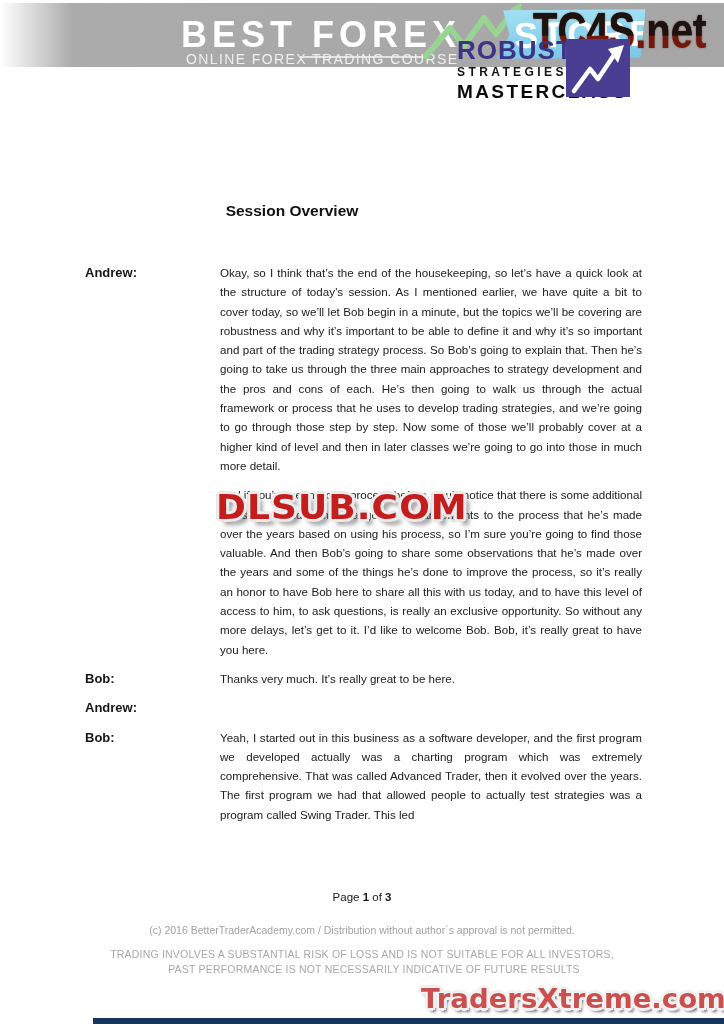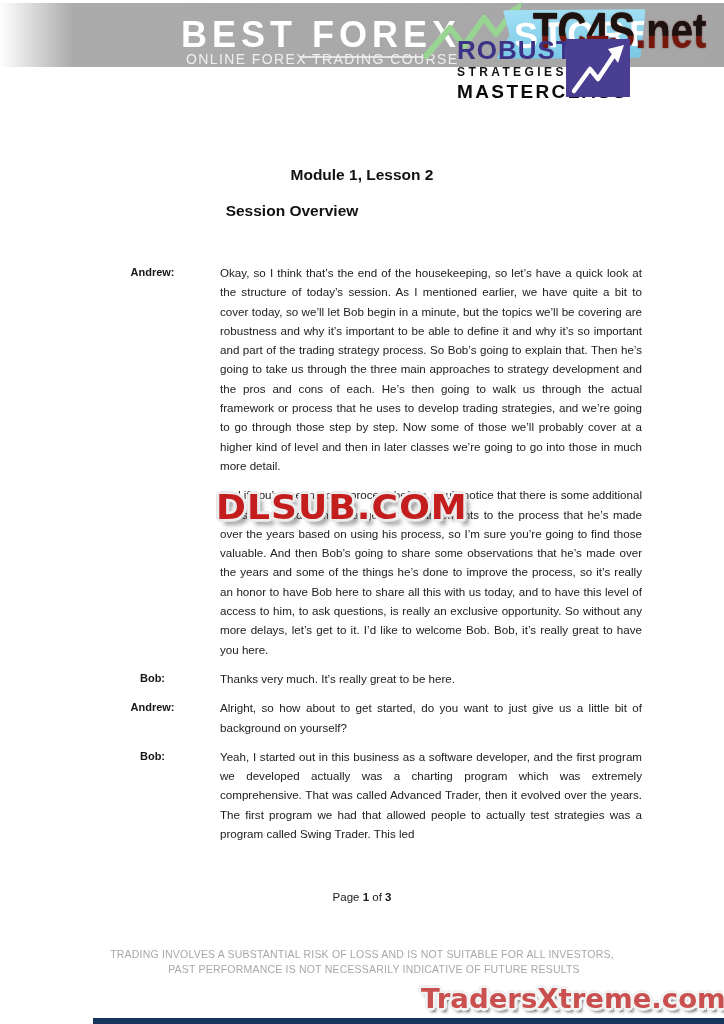--- a/index.html
+++ b/index.html
@@ -40,21 +40,21 @@
 
   
   .doc-title{position:absolute;left:0;top:166px;width:724px;text-align:center;
              font-size:15.5px;font-weight:bold;color:#111;}
   .doc-subtitle{position:absolute;left:0;top:202px;width:584px;text-align:center;
              font-size:15.5px;font-weight:bold;color:#111;}
 
   
   .transcript{position:absolute;left:85px;top:263px;width:557px;}
   .t-row{display:flex;margin-bottom:10px;}
-  .t-speaker{flex:0 0 135px;font-size:11px;font-weight:bold;line-height:19.3px;color:#161616;text-align:center;}
+  .t-speaker{flex:0 0 135px;font-size:13px;font-weight:bold;line-height:19.3px;color:#161616;}
   .t-text{flex:1;font-size:11.6px;line-height:19.3px;text-align:justify;color:#202020;}
 
   
   .page-indicator{position:absolute;left:0;top:891px;width:724px;text-align:center;
                   font-size:11.5px;color:#1a1a1a;}
   .page-indicator .b{font-weight:bold;}
   .copyright{position:absolute;left:0;top:924px;width:724px;text-align:center;
              font-size:10.5px;color:#a2a2a2;}
   .disclaimer1{position:absolute;left:0;top:948px;width:724px;text-align:center;
              font-size:10.5px;color:#a8a8a8;letter-spacing:.2px;}
@@ -109,59 +109,58 @@
     <div class="mc-strategies">STRATEGIES</div>
     <div class="mc-masterclass">MASTERCLASS</div>
     <div class="mc-square">
       <svg width="64" height="58" viewBox="0 0 64 58">
         <polyline points="8,52 24,30 32,40 48,16" fill="none" stroke="#ffffff" stroke-width="4.5" stroke-linejoin="round" stroke-linecap="round"></polyline>
         <polygon points="42,10 58,6 52,24" fill="#ffffff"></polygon>
       </svg>
     </div>
   </div>
 
-  <div class="doc-title">Module 1, Lesson 2</div>
   <div class="doc-subtitle">Session Overview</div>
 
   <div class="transcript">
     <div class="t-row">
       <div class="t-speaker">Andrew:</div>
       <div class="t-text">Okay, so I think that’s the end of the housekeeping, so let’s have a quick look at the structure of today’s session. As I mentioned earlier, we have quite a bit to cover today, so we’ll let Bob begin in a minute, but the topics we’ll be covering are robustness and why it’s important to be able to define it and why it’s so important and part of the trading strategy process. So Bob’s going to explain that. Then he’s going to take us through the three main approaches to strategy development and the pros and cons of each. He’s then going to walk us through the actual framework or process that he uses to develop trading strategies, and we’re going to go through those step by step. Now some of those we’ll probably cover at a higher kind of level and then in later classes we’re going to go into those in much more detail.</div>
     </div>
 
     <div class="t-row">
       <div class="t-speaker"></div>
       <div class="t-text">And if you’ve seen Bob’s process before, you’ll notice that there is some additional steps there and some changes or enhancements to the process that he’s made over the years based on using his process, so I’m sure you’re going to find those valuable. And then Bob’s going to share some observations that he’s made over the years and some of the things he’s done to improve the process, so it’s really an honor to have Bob here to share all this with us today, and to have this level of access to him, to ask questions, is really an exclusive opportunity. So without any more delays, let’s get to it. I’d like to welcome Bob. Bob, it’s really great to have you here.</div>
     </div>
 
     <div class="t-row">
       <div class="t-speaker">Bob:</div>
       <div class="t-text">Thanks very much. It’s really great to be here.</div>
     </div>
 
     <div class="t-row">
       <div class="t-speaker">Andrew:</div>
-      <div class="t-text">Alright, so how about to get started, do you want to just give us a little bit of background on yourself?</div>
     </div>
 
     <div class="t-row">
       <div class="t-speaker">Bob:</div>
       <div class="t-text">Yeah, I started out in this business as a software developer, and the first program we developed actually was a charting program which was extremely comprehensive. That was called Advanced Trader, then it evolved over the years. The first program we had that allowed people to actually test strategies was a program called Swing Trader. This led</div>
     </div>
   </div>
 
   <div class="wm-dlsub">DLSUB.COM</div>
 
   <div class="page-indicator">
     <span>Page</span>
     <span class="b">1</span>
     <span>of</span>
     <span class="b">3</span>
   </div>
 
+  <div class="copyright">(c) 2016 BetterTraderAcademy.com / Distribution without author´s approval is not permitted.</div>
   <div class="disclaimer1">TRADING INVOLVES A SUBSTANTIAL RISK OF LOSS AND IS NOT SUITABLE FOR ALL INVESTORS,</div>
   <div class="disclaimer2">PAST PERFORMANCE IS NOT NECESSARILY INDICATIVE OF FUTURE RESULTS</div>
 
   <div class="wm-traders">TradersXtreme.com</div>
 
   <div class="bottom-bar"></div>
 
 </div>
 
 </body></html>

